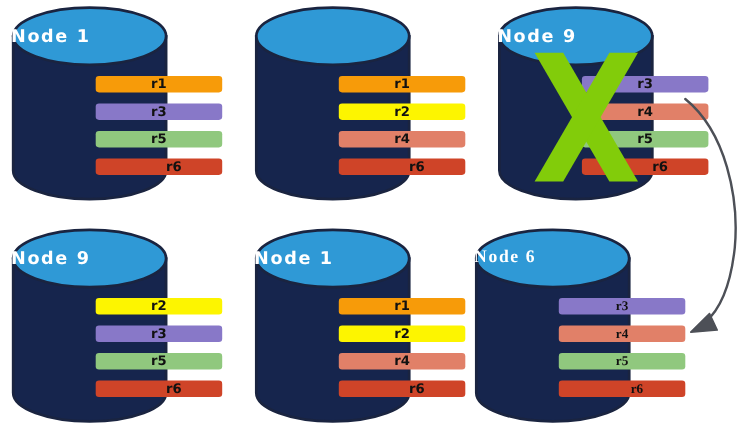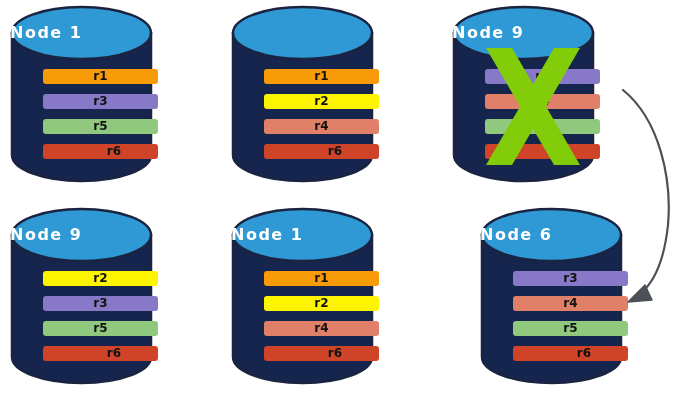--- a/index.html
+++ b/index.html
@@ -55,20 +55,21 @@
     width: 115px;
     height: 15px;
     margin-bottom: 10px;
     border-radius: 3px;
     text-align: center;
     line-height: 15px;
     font-size: 12px;
     font-weight: bold;
     color: #111111;
     box-sizing: border-box;
+    margin-left: 44px;
   }
   .bar:last-child { margin-bottom: 0; padding-left: 27px; }
 
   .xmark {
     position: absolute;
     z-index: 4;
     pointer-events: none;
   }
   .arrow-layer {
     position: absolute;
@@ -150,21 +151,21 @@
     </svg>
     <div class="node-title">Node 1</div>
     <div class="bars">
       <div class="bar" style="background:#f79b09;">r1</div>
       <div class="bar" style="background:#fdf500;">r2</div>
       <div class="bar" style="background:#e18068;">r4</div>
       <div class="bar" style="background:#cf4428;">r6</div>
     </div>
   </div>
 
-  <div class="node" style="left:480px; top:207px;">
+  <div class="node" style="left:431px; top:207px;font-family:Liberation Serif, serif;">
     <svg class="cyl-svg" viewBox="0 0 143 178">
       <path d="M2,28 L2,150 A69.5,26 0 0 0 141,150 L141,28 Z" fill="#16254d" stroke="#1a2440" stroke-width="2.5"></path>
       <ellipse cx="71.5" cy="28" rx="69.5" ry="26" fill="#2f99d6" stroke="#1a2440" stroke-width="2.5"></ellipse>
     </svg>
     <div class="node-title">Node 6</div>
     <div class="bars">
       <div class="bar" style="background:#8878c8;">r3</div>
       <div class="bar" style="background:#e18068;">r4</div>
       <div class="bar" style="background:#90c87e;">r5</div>
       <div class="bar" style="background:#cf4428;">r6</div>

